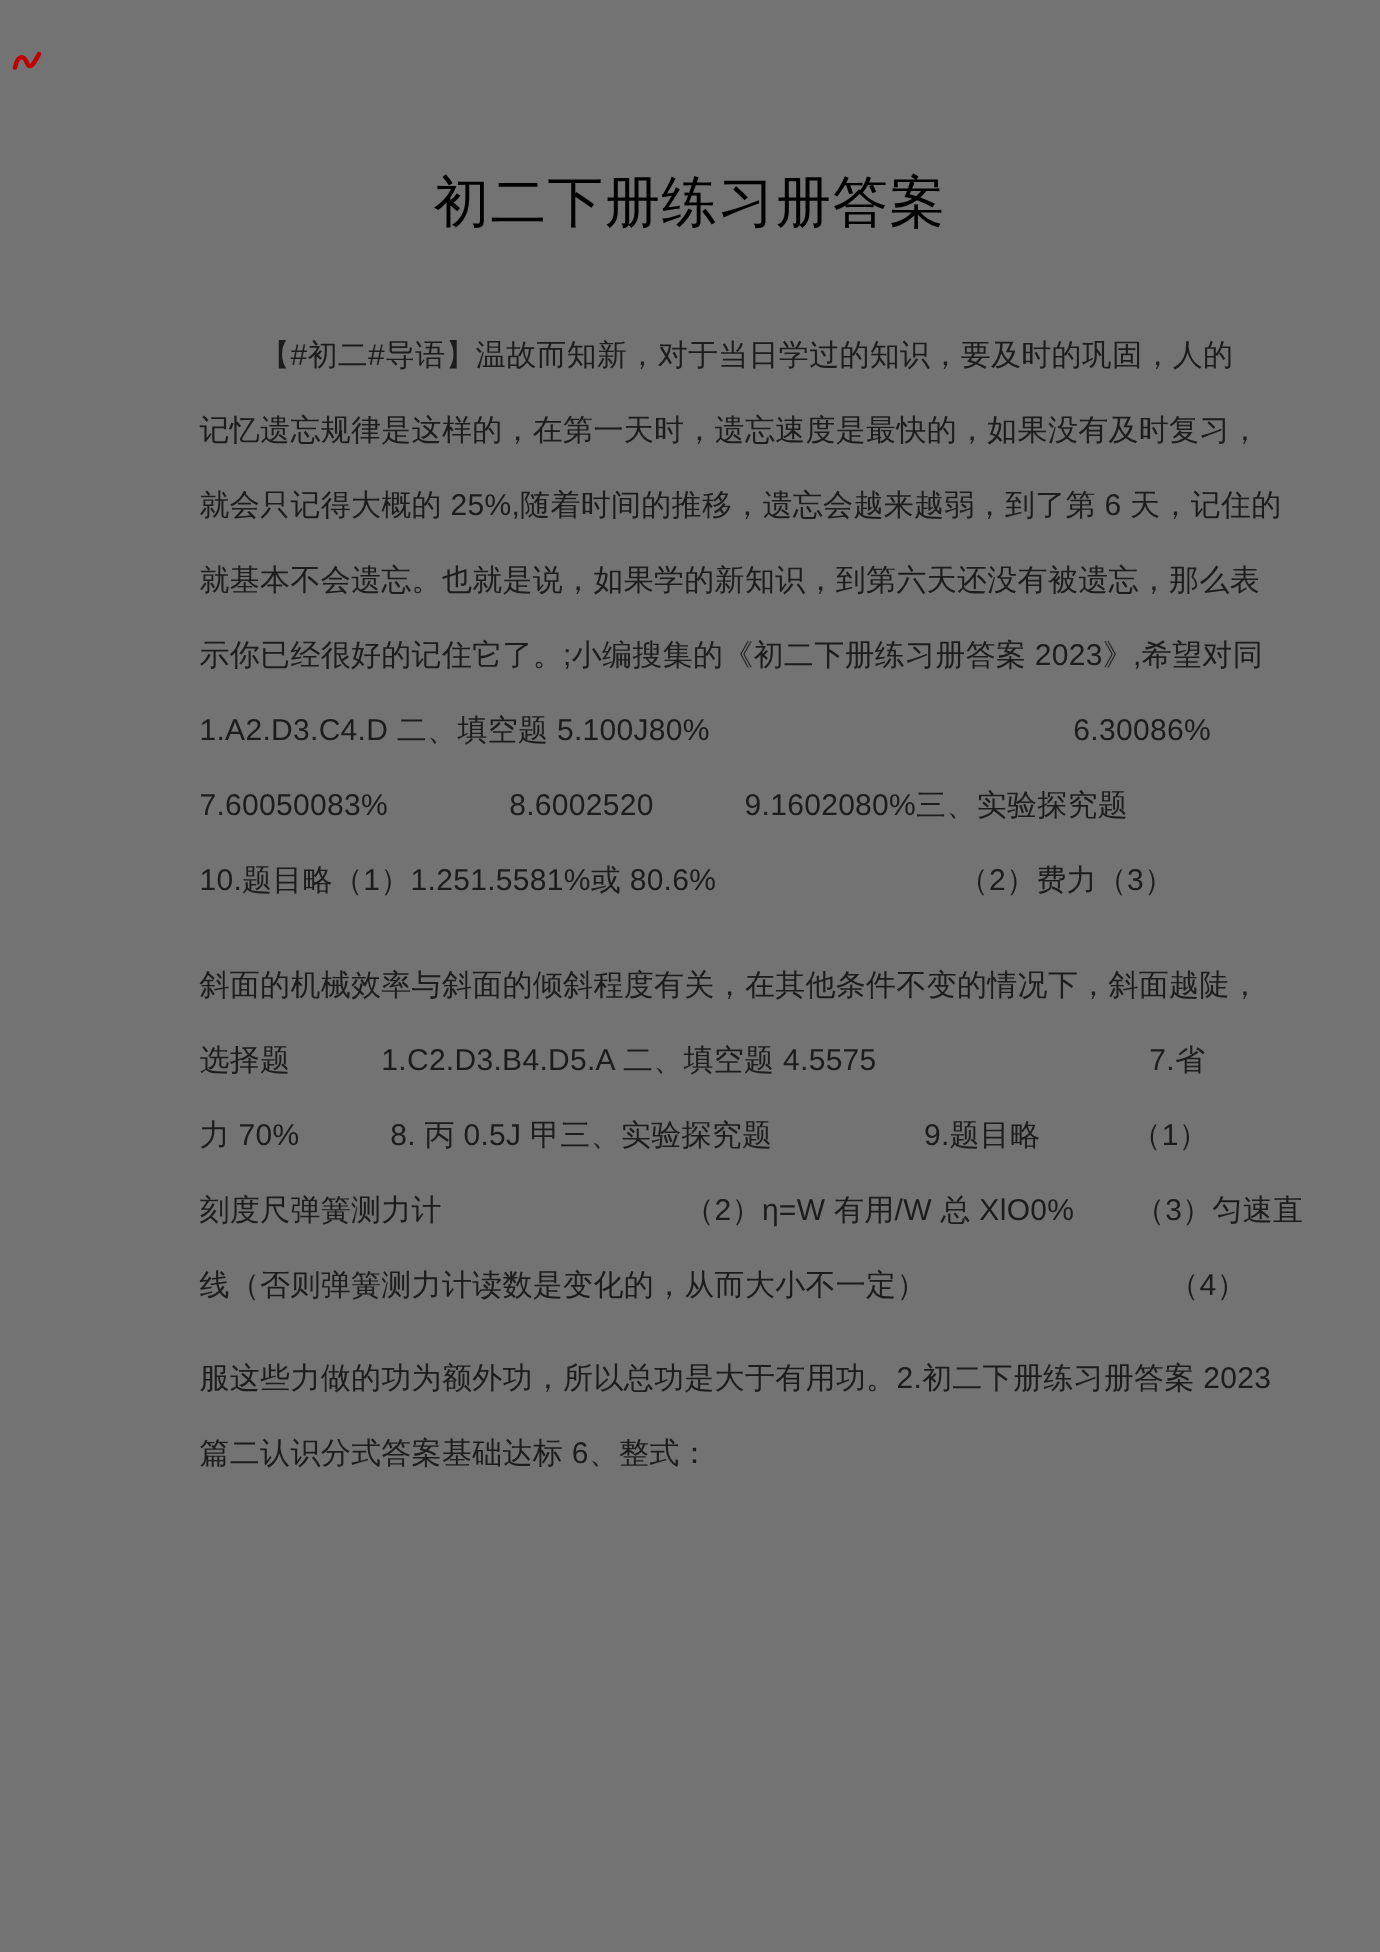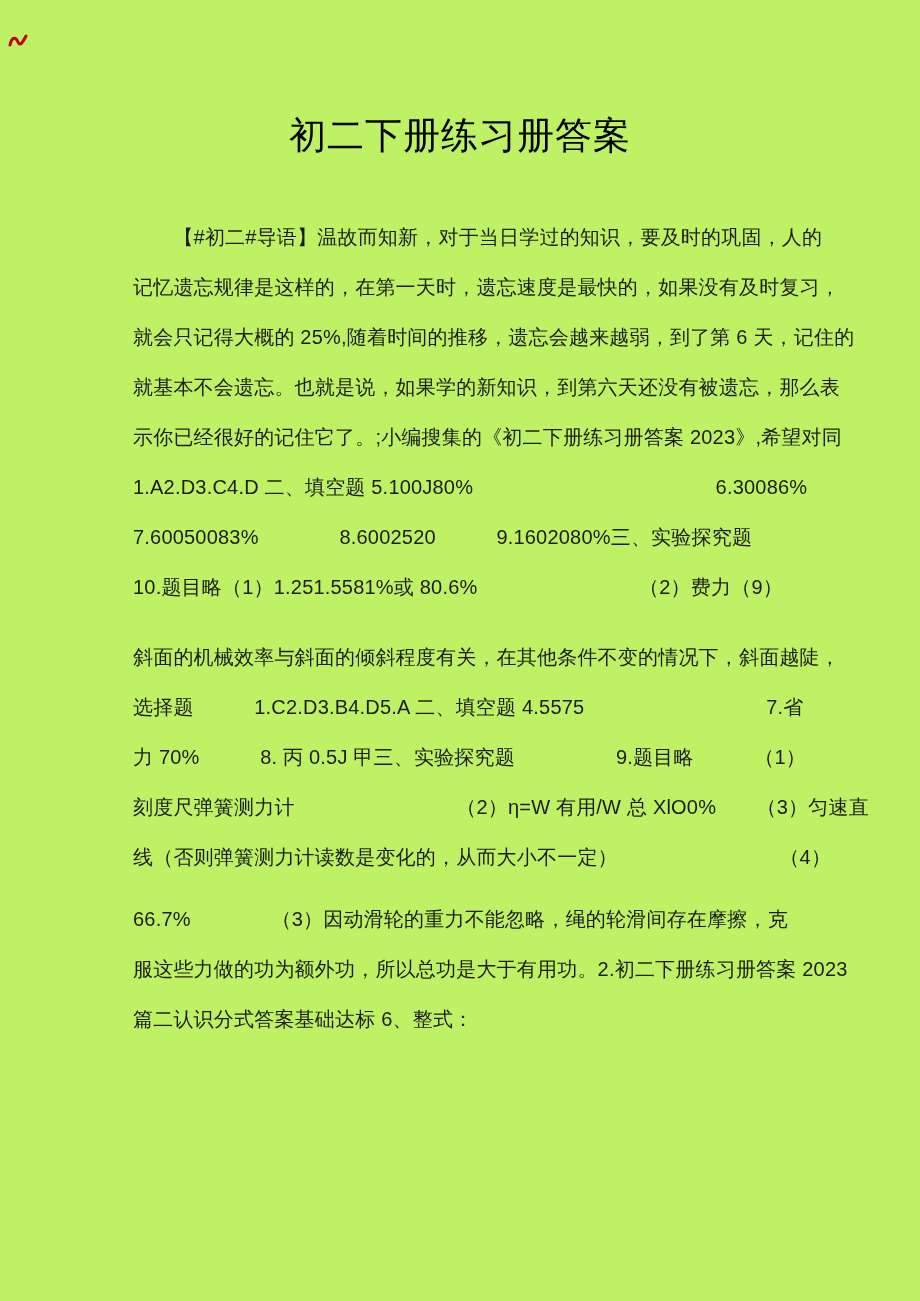--- a/index.html
+++ b/index.html
@@ -4,21 +4,21 @@
 <style>
   html, body { margin: 0; padding: 0; }
   body {
     width: 920px; height: 1301px;
     background: #ffffff;
     font-family: "Liberation Sans", "DejaVu Sans", sans-serif;
   }
   .page {
     position: relative;
     width: 920px; height: 1301px;
-    background: #bef264;
+    background: #737373;
     overflow: hidden;
     color: #1c1c1c;
   }
   .red-mark {
     position: absolute;
     left: 8px; top: 33px;
     width: 20px; height: 16px;
   }
   .doc-title {
     margin: 0;
@@ -57,28 +57,27 @@
 
   <div class="content" id="content">
       <div class="para para-1">
         <div class="line">　　【#初二#导语】温故而知新，对于当日学过的知识，要及时的巩固，人的</div>
         <div class="line">记忆遗忘规律是这样的，在第一天时，遗忘速度是最快的，如果没有及时复习，</div>
         <div class="line">就会只记得大概的 25%,随着时间的推移，遗忘会越来越弱，到了第 6 天，记住的</div>
         <div class="line">就基本不会遗忘。也就是说，如果学的新知识，到第六天还没有被遗忘，那么表</div>
         <div class="line">示你已经很好的记住它了。;小编搜集的《初二下册练习册答案 2023》,希望对同</div>
         <div class="line">1.A2.D3.C4.D 二、填空题 5.100J80%　　　　　　　　　　　　6.30086%</div>
         <div class="line">7.60050083%　　　　8.6002520　　　9.1602080%三、实验探究题</div>
-        <div class="line">10.题目略（1）1.251.5581%或 80.6%　　　　　　　　（2）费力（9）</div>
+        <div class="line">10.题目略（1）1.251.5581%或 80.6%　　　　　　　　（2）费力（3）</div>
       </div>
       <div class="para para-2">
         <div class="line">斜面的机械效率与斜面的倾斜程度有关，在其他条件不变的情况下，斜面越陡，</div>
         <div class="line">选择题　　　1.C2.D3.B4.D5.A 二、填空题 4.5575　　　　　　　　　7.省</div>
         <div class="line">力 70%　　　8. 丙 0.5J 甲三、实验探究题　　　　　9.题目略　　　（1）</div>
         <div class="line">刻度尺弹簧测力计　　　　　　　　（2）η=W 有用/W 总 XlO0%　　（3）匀速直</div>
         <div class="line">线（否则弹簧测力计读数是变化的，从而大小不一定）　　　　　　　　（4）</div>
       </div>
       <div class="para para-3">
-        <div class="line">66.7%　　　　（3）因动滑轮的重力不能忽略，绳的轮滑间存在摩擦，克</div>
         <div class="line">服这些力做的功为额外功，所以总功是大于有用功。2.初二下册练习册答案 2023</div>
         <div class="line">篇二认识分式答案基础达标 6、整式：</div>
       </div>
     </div>
 </div>
 
 </body></html>

